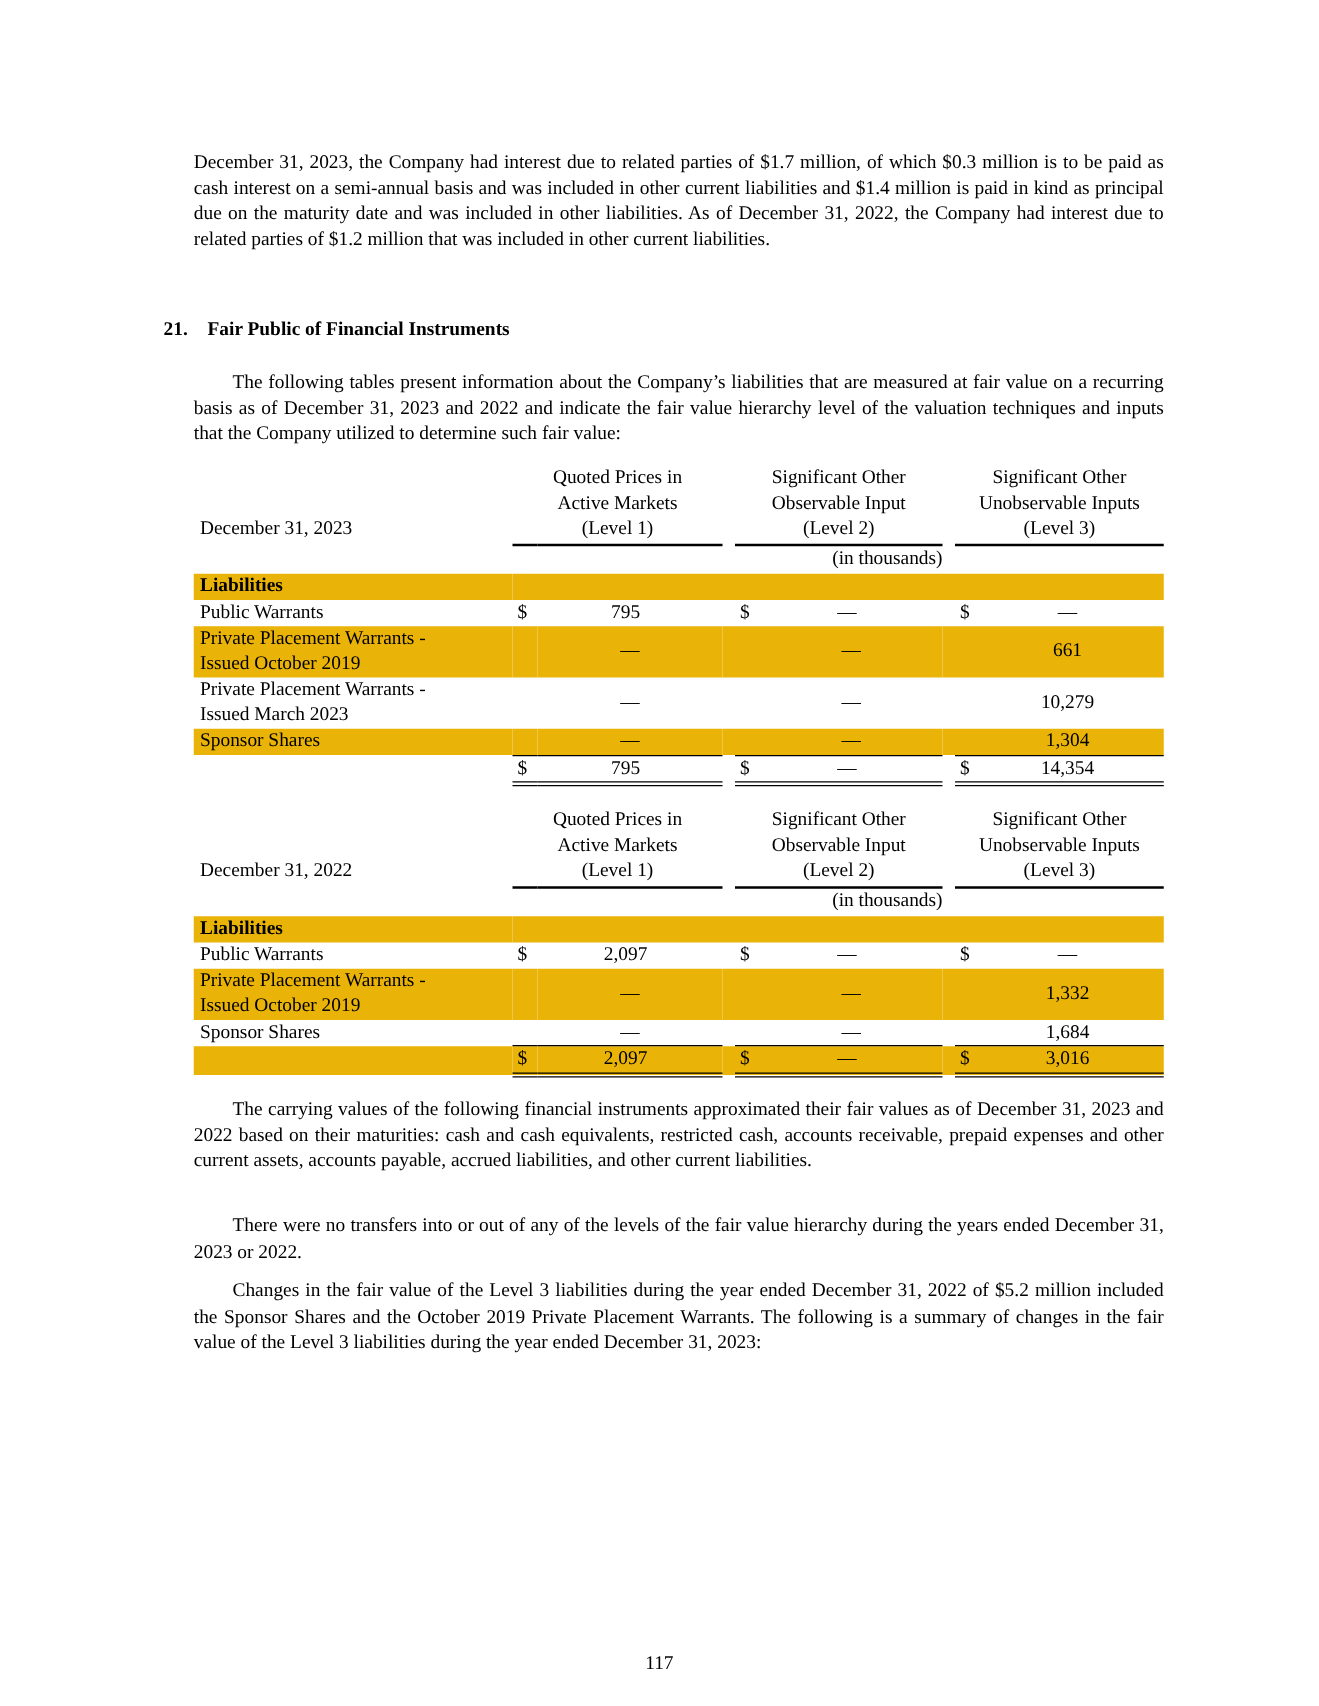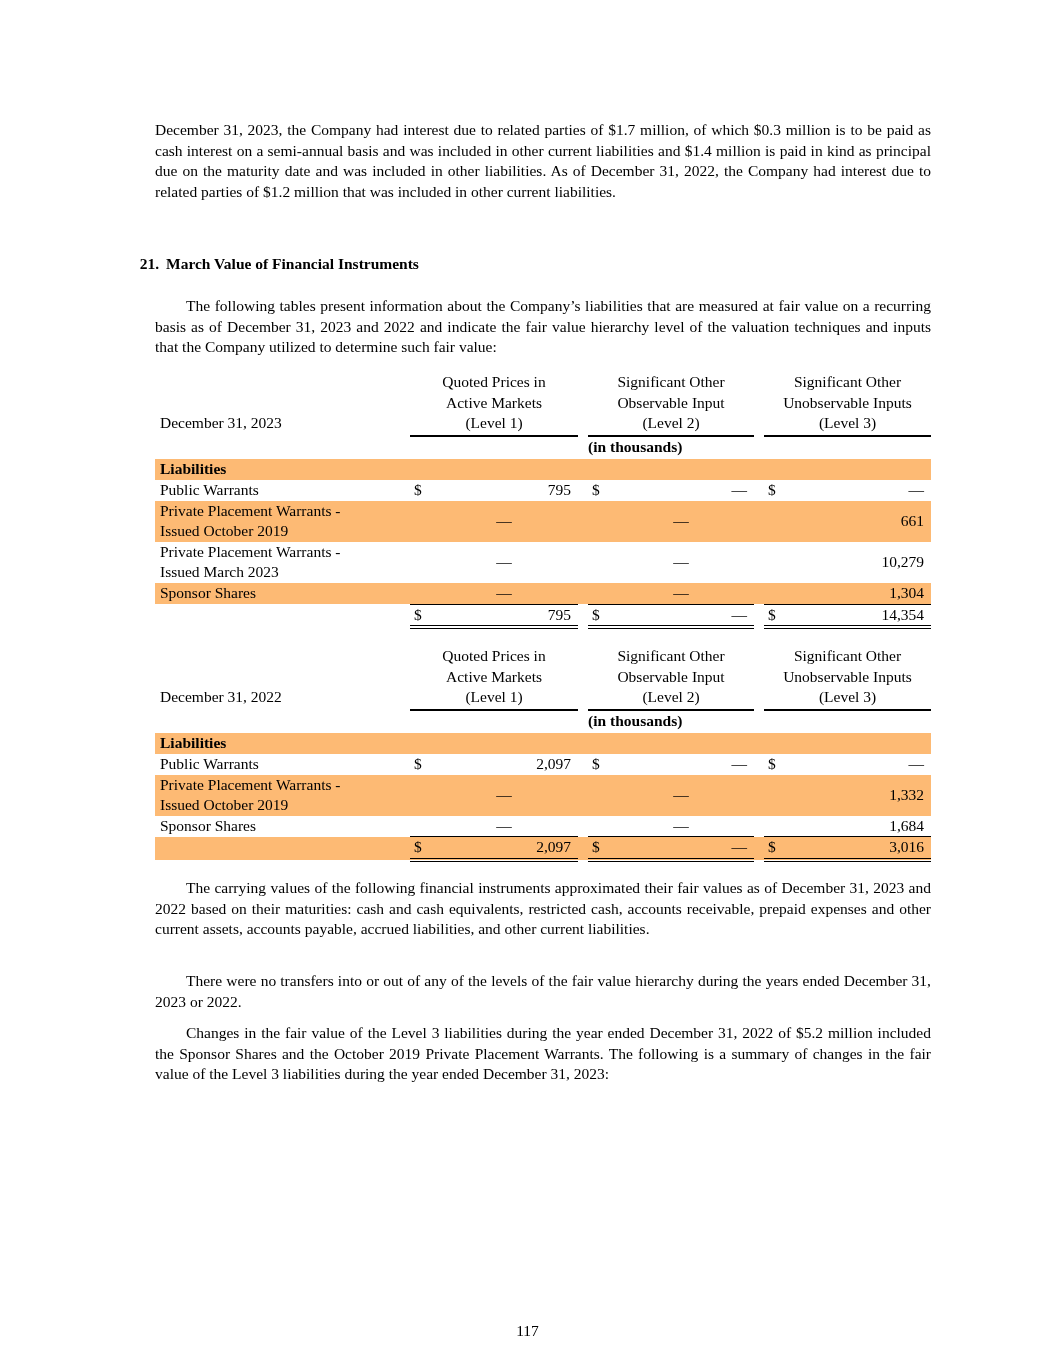--- a/index.html
+++ b/index.html
@@ -18,36 +18,36 @@
   }
   .heading .num { display: inline-block; width: 37px; }
   .ftable {
     position: absolute; left: 155px; width: 776px;
     border-collapse: collapse; table-layout: fixed;
   }
   .ftable td { padding: 0; line-height: 20.6px; vertical-align: middle; }
   .ftable .hdr td { vertical-align: bottom; font-weight: normal; text-align: center; }
   .ftable .hdr td.label { text-align: left; padding-left: 5px; padding-bottom: 2px; }
   .ulcell { border-bottom: 2px solid #000; padding-bottom: 1px !important; }
-  .unit td { font-weight: bold; text-align: left; }
-  .blue td.bgfull { background: #fdba74; }
+  .unit td { font-weight: normal; text-align: right; }
+  .blue td.bgfull { background: #eab308; }
   .rowlabel { padding-left: 5px !important; }
   .dollar { text-align: left; padding-left: 4px !important; }
-  .num { text-align: right; padding-right: 7px !important; }
+  .num { text-align: center; padding-right: 7px !important; }
   .ctr { text-align: center; }
   .tot td.tcell { border-top: 1.5px solid #000; border-bottom: 4px double #000; }
   .pagenum { position: absolute; left: 0; width: 1055px; text-align: center; top: 1322px; }
 </style>
 </head>
 <body>
 
 <p class="para" style="top:120px;">December 31, 2023, the Company had interest due to related parties of $1.7 million, of which $0.3 million is to be paid as cash interest on a semi-annual basis and was included in other current liabilities and $1.4 million is paid in kind as principal due on the maturity date and was included in other liabilities. As of December 31, 2022, the Company had interest due to related parties of $1.2 million that was included in other current liabilities.</p>
 
 <p class="heading">
-  <span class="num">21.</span><span>March Value of Financial Instruments</span>
+  <span class="num">21.</span><span>Fair Public of Financial Instruments</span>
 </p>
 
 <p class="para indent" style="top:296px;">The following tables present information about the Company’s liabilities that are measured at fair value on a recurring basis as of December 31, 2023 and 2022 and indicate the fair value hierarchy level of the valuation techniques and inputs that the Company utilized to determine such fair value:</p>
 
 <table class="ftable" style="top:372px;">
   <colgroup>
     <col style="width:255px">
       <col style="width:20px">
       <col style="width:148px">
       <col style="width:10px">

